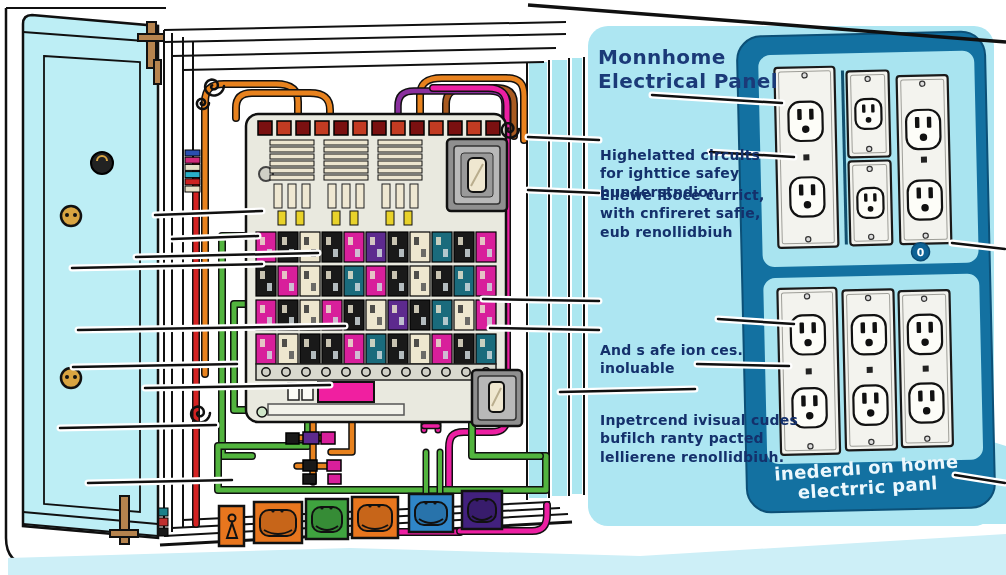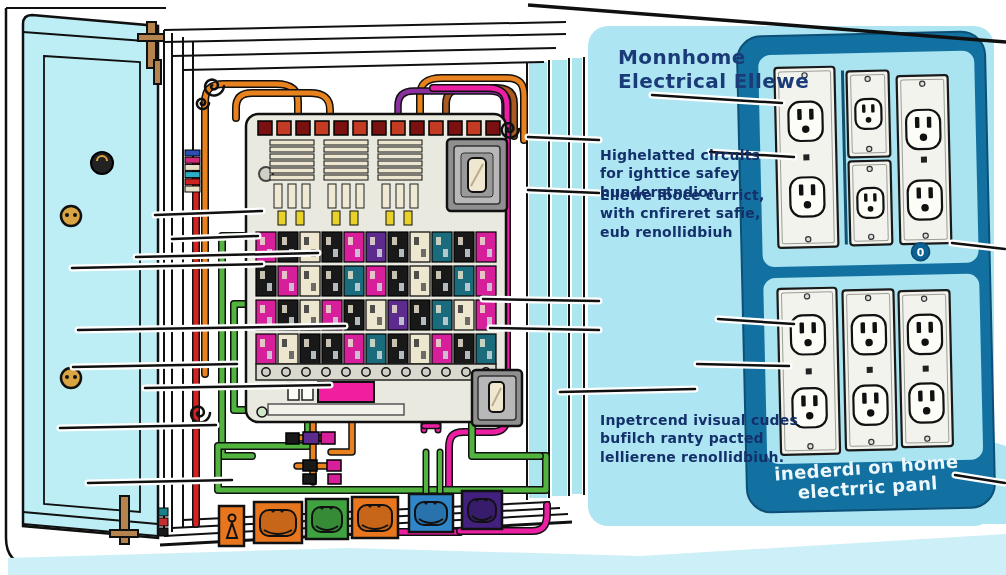--- a/index.html
+++ b/index.html
@@ -2,21 +2,21 @@
 <html><head>
 <meta charset="utf-8">
 <style>
   html,body{margin:0;padding:0;background:#ffffff;}
   .stage{position:relative;width:1006px;height:575px;overflow:hidden;
          font-family:"DejaVu Sans",sans-serif;background:#ffffff;}
   .stage svg{position:absolute;left:0;top:0;}
   .note{position:absolute;font:600 14px/1.32 "DejaVu Sans",sans-serif;
         color:#14306b;white-space:pre-line;letter-spacing:.2px;}
   .title{position:absolute;left:598px;top:46px;width:200px;
-         font:700 20px/1.18 "DejaVu Sans",sans-serif;color:#1b3a78;letter-spacing:.4px;margin-left:20px;}
+         font:700 20px/1.18 "DejaVu Sans",sans-serif;color:#1b3a78;letter-spacing:.4px;}
   .caption{position:absolute;left:748px;top:458px;width:238px;text-align:center;
            font:700 18px/1.1 "DejaVu Sans",sans-serif;color:#ecf8fd;
            transform:rotate(-4deg);letter-spacing:.4px;}
 </style>
 </head>
 <body>
 
 <div class="stage">
 
 <svg id="scene" width="1006" height="575" viewBox="0 0 1006 575">
@@ -568,26 +568,28 @@
         <line x1="955" y1="475" x2="1005" y2="483" stroke="#101010" stroke-width="2.5" stroke-linecap="round"></line>
       </g>
 
   <line x1="528" y1="5" x2="1006" y2="42" stroke="#101010" stroke-width="3.5"></line>
 
   <polygon points="8,558 350,548 640,556 1006,534 1006,575 8,575" fill="#cdeff7"></polygon>
 </svg>
 
 <div class="title">
   <div>Monnhome</div>
-  <div>Electrical Ellewe</div>
+  <div>Electrical Panel</div>
 </div>
 <div class="note" style="left:600px;top:146px;width:190px;">Highelatted circults
 for ighttice safey
 hunderstndion.</div>
 <div class="note" style="left:600px;top:186px;width:190px;">Ellewe lboce currict,
 with cnfireret safie,
 eub renollidbiuh</div>
+<div class="note" style="left:600px;top:341px;width:190px;">And s afe ion ces.
+inoluable</div>
 <div class="note" style="left:600px;top:411px;width:200px;">Inpetrcend ivisual cudes
 bufilch ranty pacted
 lellierene renollidbiuh.</div>
 <div class="caption">inederdı on home electrric panl</div>
 
 </div>
 
 </body></html>

